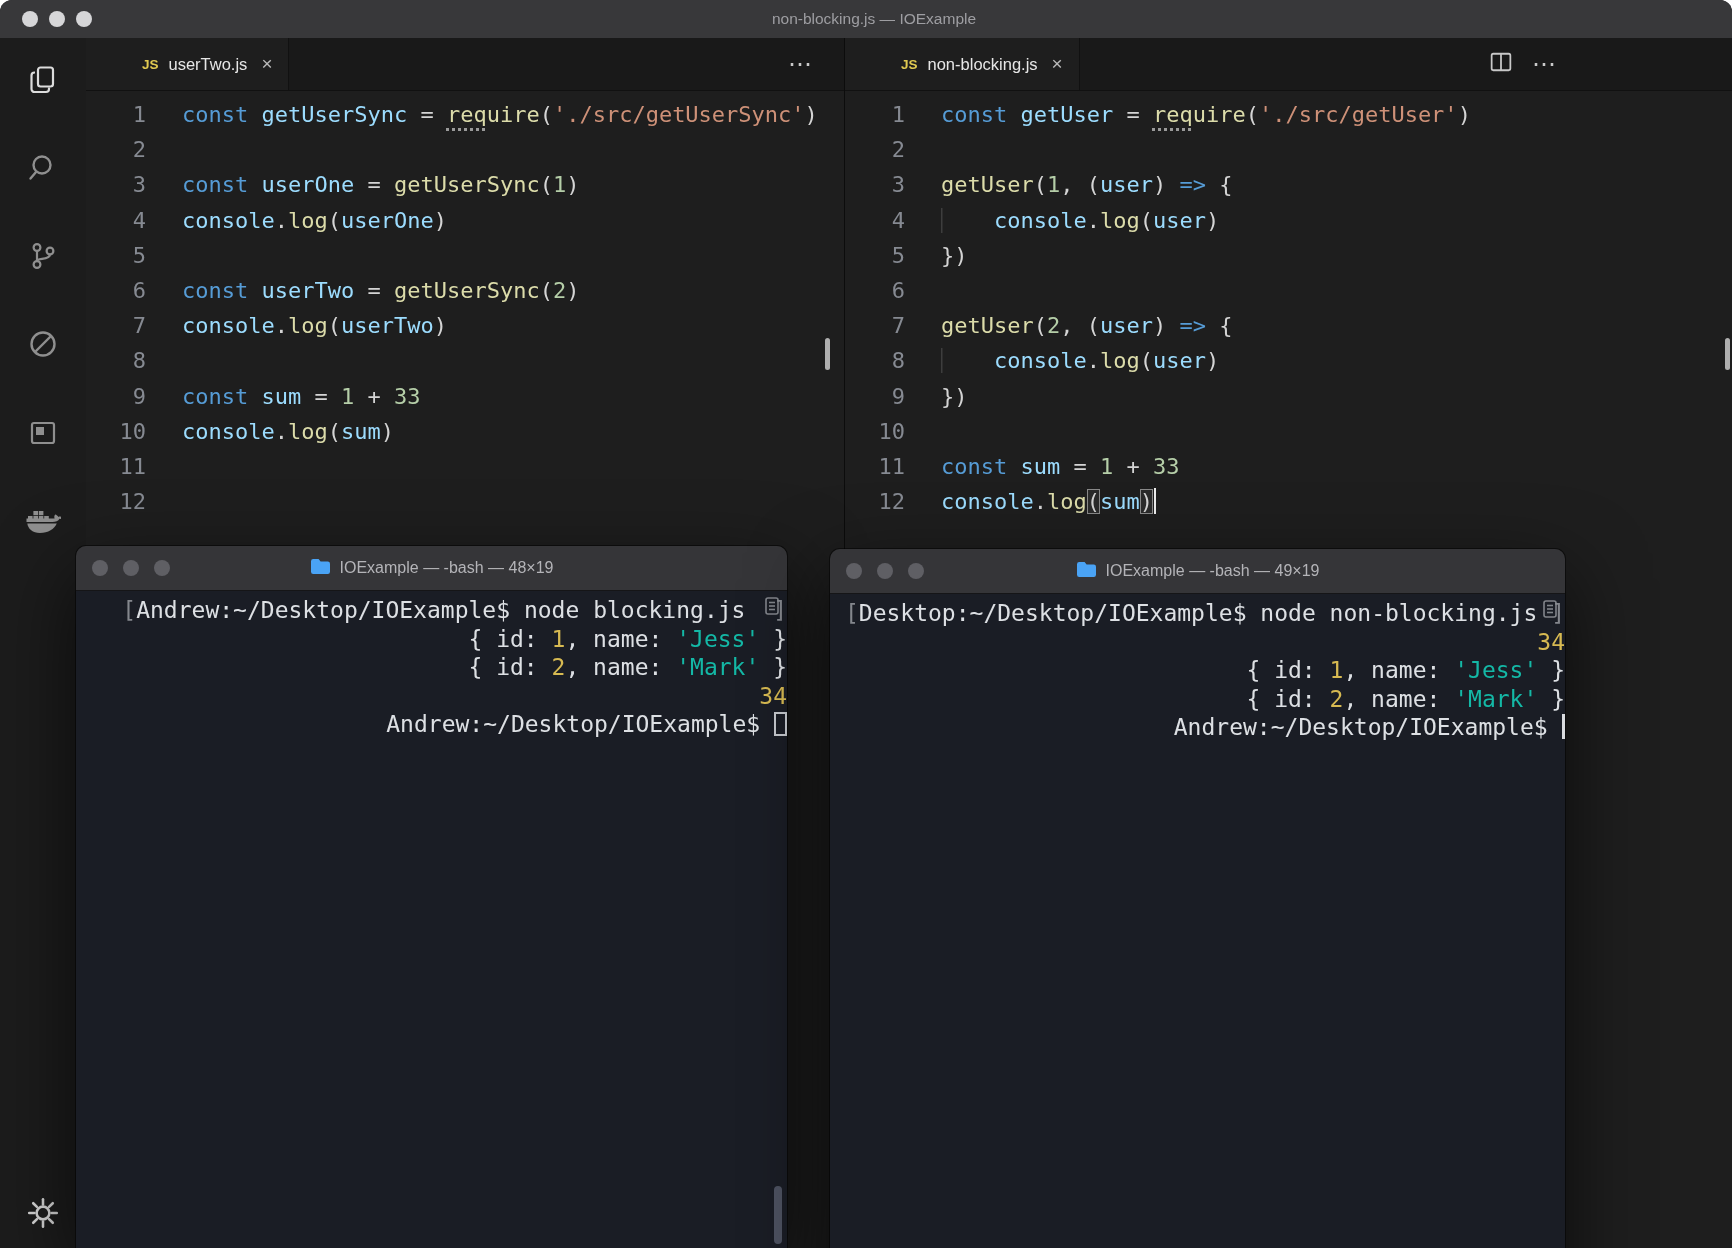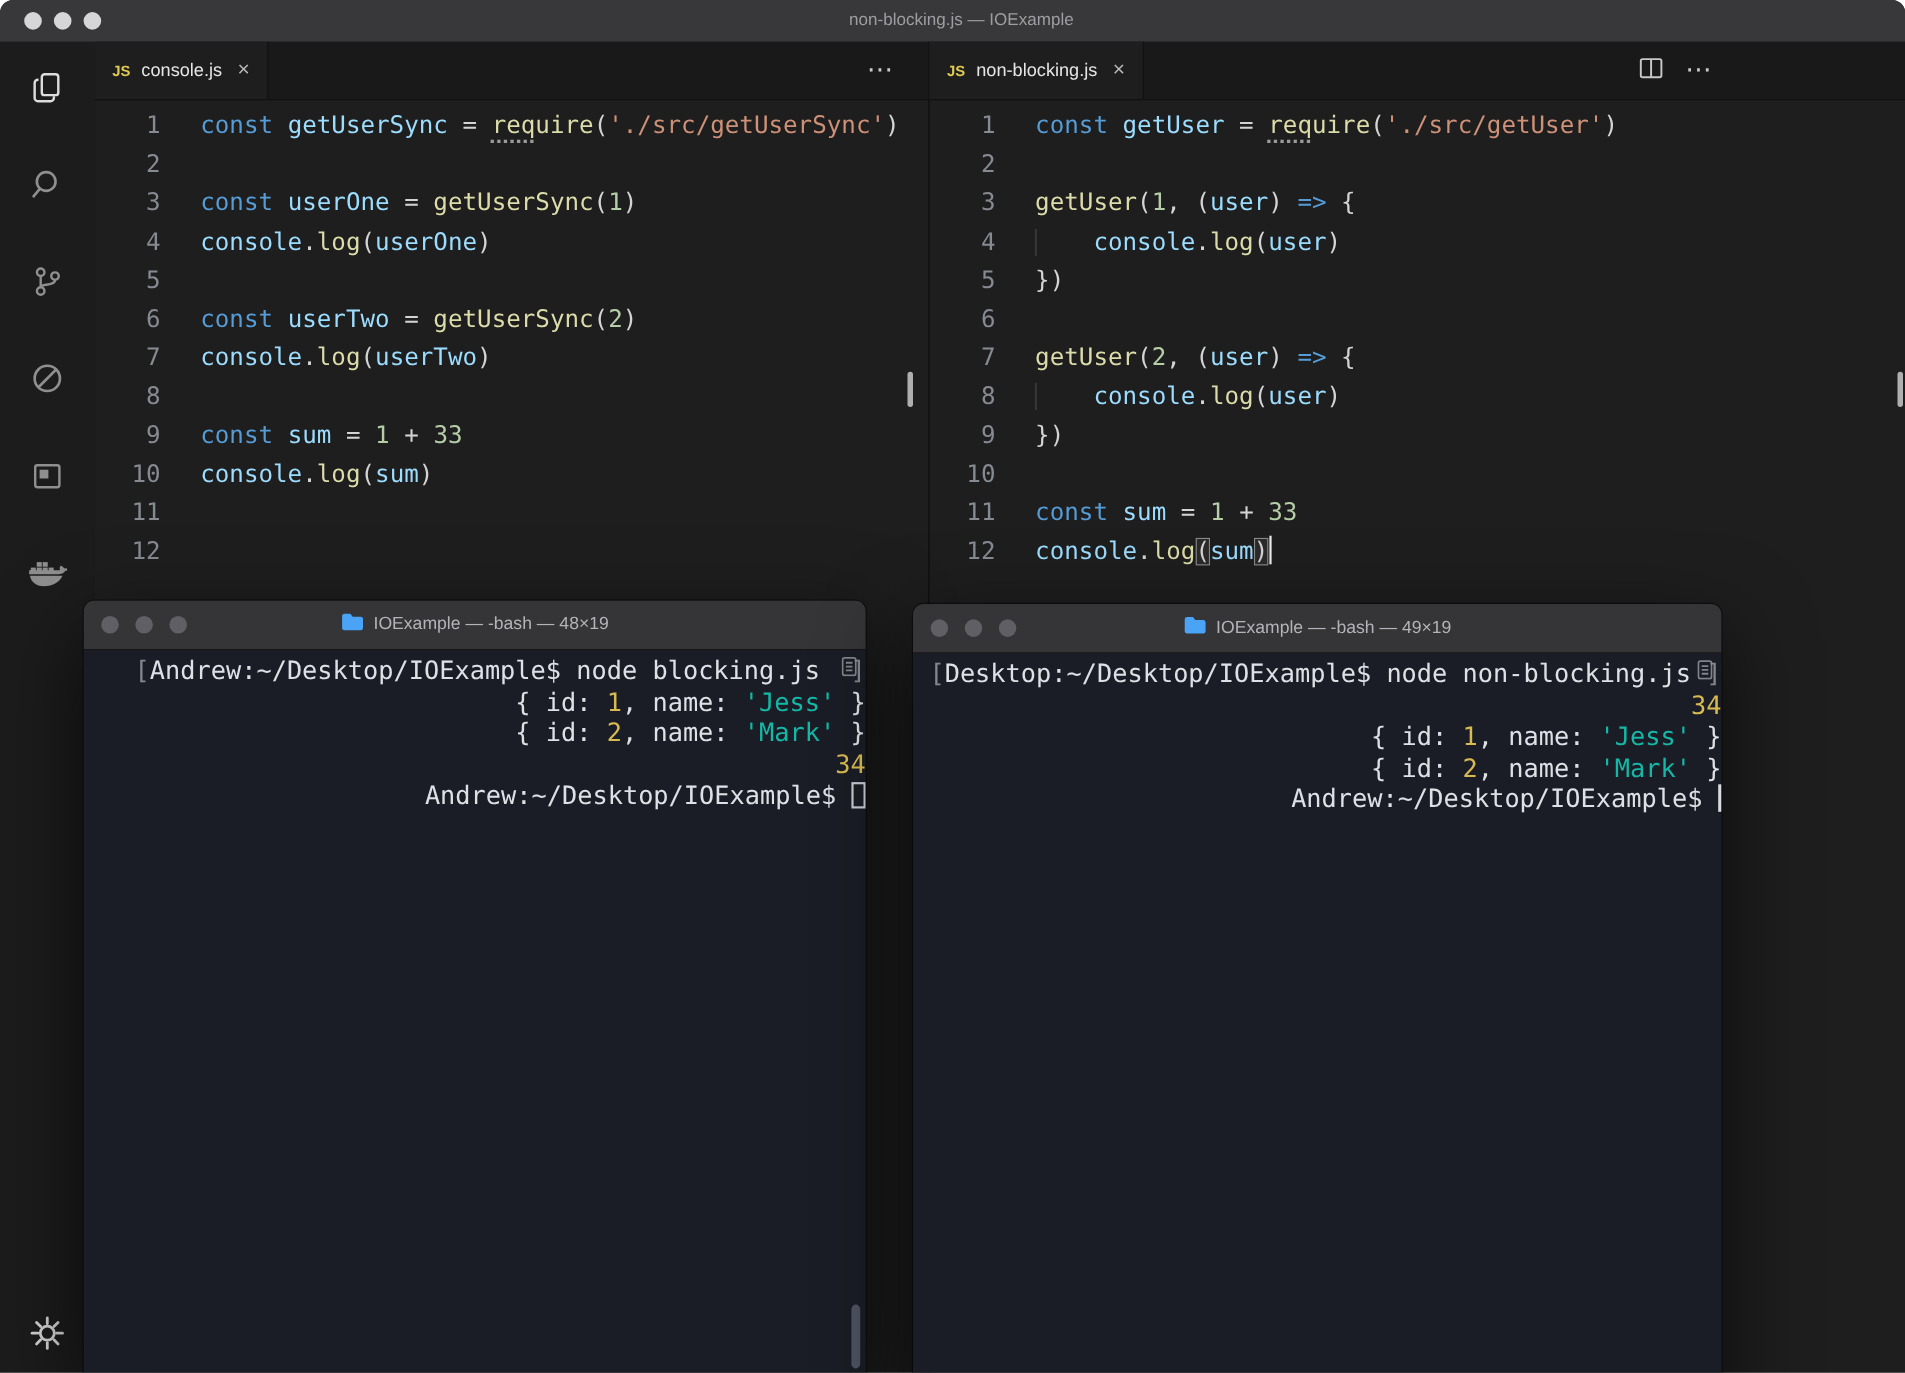--- a/index.html
+++ b/index.html
@@ -18,21 +18,21 @@
   .ab-item{height:88px;display:flex;align-items:center;justify-content:center;cursor:pointer;}
   .ab-bottom{position:absolute;bottom:14px;left:0;width:86px;display:flex;justify-content:center;}
 
   
   .group{position:absolute;top:38px;bottom:0;background:#1e1e1e;}
   .group.gleft{left:86px;width:758px;}
   .group.gright{left:844px;width:888px;border-left:1px solid #0c0c0c;}
   .tabs{position:absolute;left:0;right:0;top:0;height:52px;background:#191919;border-bottom:1px solid #111111;}
   .tab{position:absolute;left:0;top:0;height:52px;display:flex;align-items:center;gap:10px;
        padding:0 16px;background:#1e1e1e;border-right:1px solid #111111;cursor:pointer;}
-  .js{color:#e0ca51;font-weight:bold;font-size:13.5px;font-family:"Liberation Sans",sans-serif;}
+  .js{color:#e0ca51;font-weight:bold;font-size:13.5px;font-family:"Liberation Sans",sans-serif;margin-left:40px;}
   .tablabel{color:#e6e6e6;font-size:16.5px;}
   .closex{color:#b9b9b9;font-size:19px;margin-left:4px;cursor:pointer;}
   .tabactions{position:absolute;top:0;height:52px;display:flex;align-items:center;gap:20px;color:#c9c9c9;}
   .gleft .tabactions{right:30px;}
   .gright .tabactions{left:645px;}
   .more{font-size:24px;letter-spacing:2px;color:#c9c9c9;cursor:pointer;line-height:52px;}
 
   
   .code{position:absolute;left:0;right:0;top:53px;bottom:0;padding-top:6px;
         font-family:"DejaVu Sans Mono",monospace;font-size:22px;cursor:text;}
@@ -163,21 +163,21 @@
           </svg>
         </span>
       </div>
     </div>
   </div>
 
   <div class="group gleft">
     <div class="tabs">
       <div class="tab">
         <span class="js">JS</span>
-        <span class="tablabel">console.js</span>
+        <span class="tablabel">userTwo.js</span>
         <span class="closex">×</span>
       </div>
       <div class="tabactions">
         <span class="more">⋯</span>
       </div>
     </div>
     <div class="code">
         <div class="cline"><span class="ln">1</span><span class="ct"><span class="tk kw">const </span><span class="tk var">getUserSync</span><span class="tk op"> = </span><span class="tk fn u">req</span><span class="tk fn">uire</span><span class="tk pn">(</span><span class="tk str">'./src/getUserSync'</span><span class="tk pn">)</span></span></div>
         <div class="cline"><span class="ln">2</span><span class="ct"></span></div>
         <div class="cline"><span class="ln">3</span><span class="ct"><span class="tk kw">const </span><span class="tk var">userOne</span><span class="tk op"> = </span><span class="tk fn">getUserSync</span><span class="tk pn">(</span><span class="tk num">1</span><span class="tk pn">)</span></span></div>

